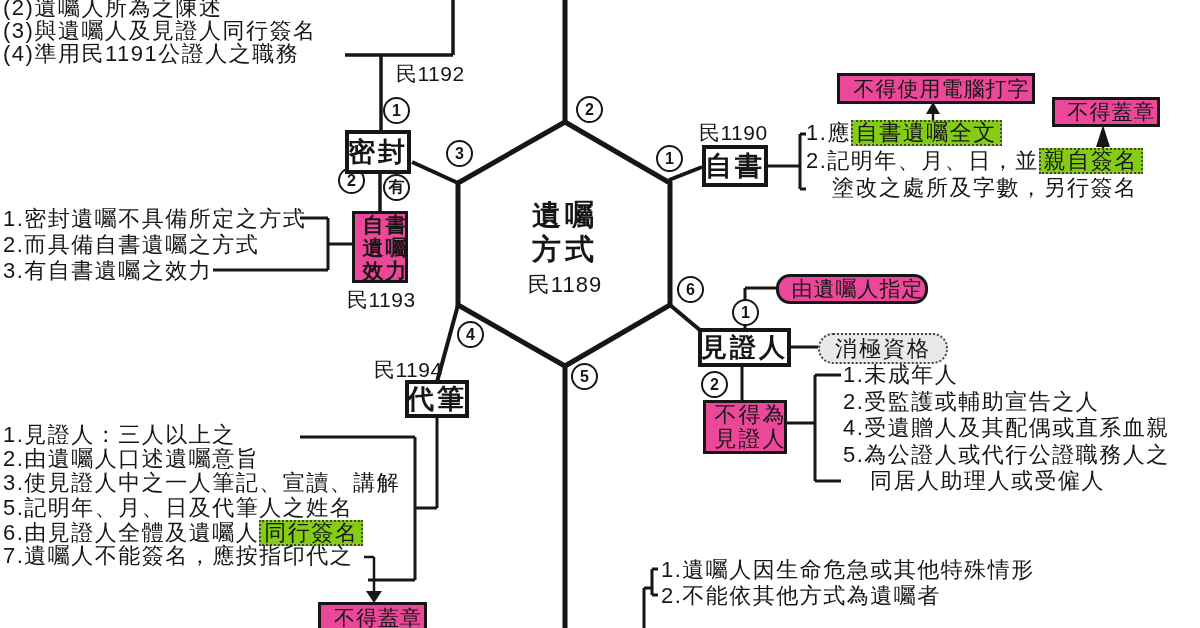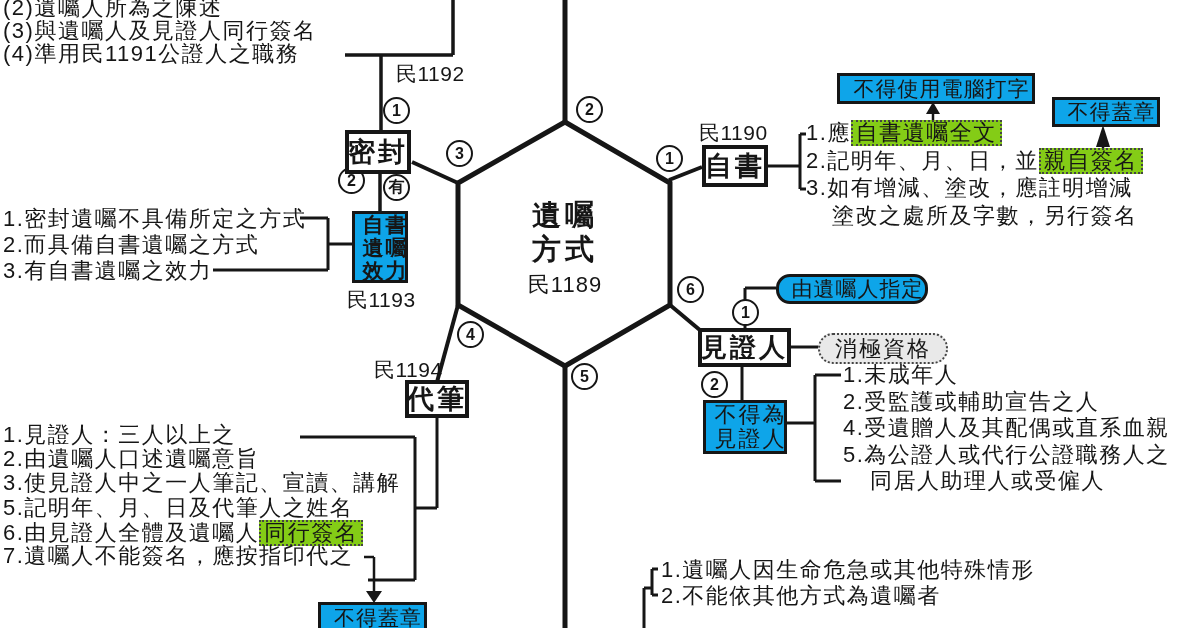--- a/index.html
+++ b/index.html
@@ -4,21 +4,21 @@
 <style>
   html,body{margin:0;padding:0;background:#fff;}
   .canvas{position:relative;width:1200px;height:628px;overflow:hidden;background:#ffffff;
           font-family:"Liberation Sans","DejaVu Sans",sans-serif;color:#161616;}
   .abs{position:absolute;}
   svg.wires{position:absolute;left:0;top:0;pointer-events:none;}
   .txt{font-size:22px;letter-spacing:1.5px;white-space:nowrap;}
   .law{font-size:21px;letter-spacing:0.5px;white-space:nowrap;font-weight:500;}
   .node{display:flex;align-items:center;justify-content:center;border:4px solid #161616;background:#fff;
         font-size:27px;font-weight:600;letter-spacing:3px;white-space:nowrap;box-sizing:border-box;}
-  .box{display:flex;align-items:center;justify-content:center;border:3px solid #161616;background:#0ea5e9;
+  .box{display:flex;align-items:center;justify-content:center;border:3px solid #161616;background:#ec4899;
        font-size:21px;font-weight:500;letter-spacing:1px;white-space:nowrap;box-sizing:border-box;padding-left:11px;}
   .tagbox{display:flex;align-items:center;justify-content:center;border:2px dotted #444;background:#e9e9e9;
        font-size:22px;letter-spacing:2px;white-space:nowrap;box-sizing:border-box;}
   .circle{display:flex;align-items:center;justify-content:center;width:27px;height:27px;
           border:2.5px solid #161616;border-radius:50%;background:#fff;font-size:16px;font-weight:600;box-sizing:border-box;}
   .tag{display:inline-block;border:2px dotted #444;background:#84cc16;padding:0 3px;line-height:22px;vertical-align:baseline;}
   .stack{display:flex;flex-direction:column;align-items:center;justify-content:center;text-align:center;}
   .line{white-space:nowrap;}
   .notary-list .line{height:23px;line-height:23px;}
   .left3-list .line{height:26px;line-height:26px;}
@@ -114,21 +114,20 @@
     <div class="line">3.有自書遺囑之效力</div>
   </div>
 
   <div class="abs law" style="left:699px;top:119px;">民1190</div>
   <div class="abs node" style="left:702px;top:145px;width:66px;height:42px;">自書</div>
   <div class="abs box" style="left:837px;top:73px;width:198px;height:31px;">不得使用電腦打字</div>
   <div class="abs box" style="left:1052px;top:97px;width:108px;height:30px;">不得蓋章</div>
   <div class="abs txt holo-list" style="left:806px;top:119px;">
     <div class="line"><span>1.應</span><span class="tag">自書遺囑全文</span></div>
     <div class="line"><span>2.記明年、月、日，並</span><span class="tag">親自簽名</span></div>
-    <div class="line">3.如有增減、塗改，應註明增減</div>
     <div class="line indent1">塗改之處所及字數，另行簽名</div>
   </div>
 
   <div class="abs node" style="left:698px;top:328px;width:93px;height:39px;font-size:26px;">見證人</div>
   <div class="abs box" style="left:776px;top:274px;width:152px;height:30px;border-radius:14px;">由遺囑人指定</div>
   <div class="abs tagbox" style="left:818px;top:333px;width:130px;height:31px;border-radius:15px;">消極資格</div>
   <div class="abs box stack" style="left:703px;top:400px;width:84px;height:54px;font-size:22px;line-height:24px;letter-spacing:2px;">
     <div>不得為</div>
     <div>見證人</div>
   </div>

